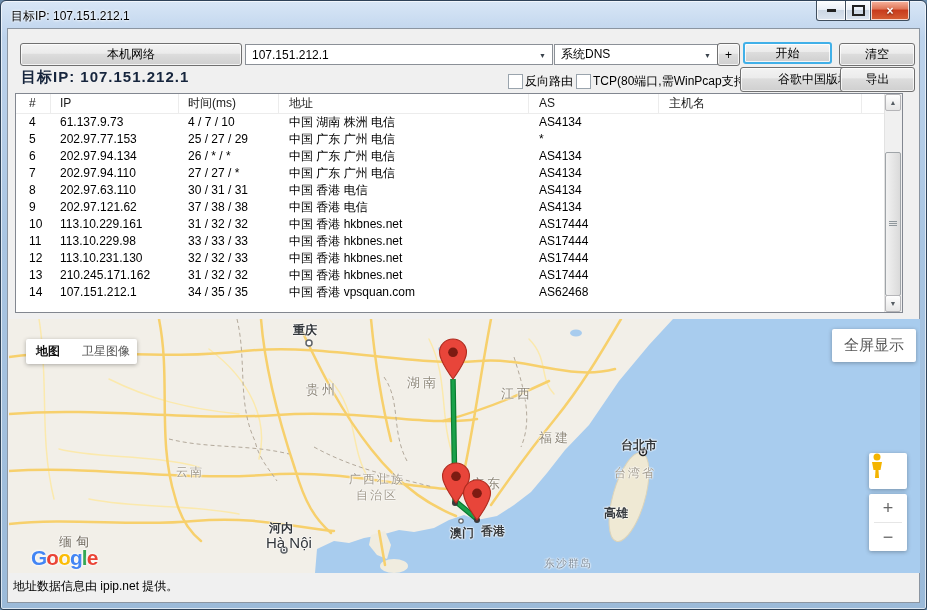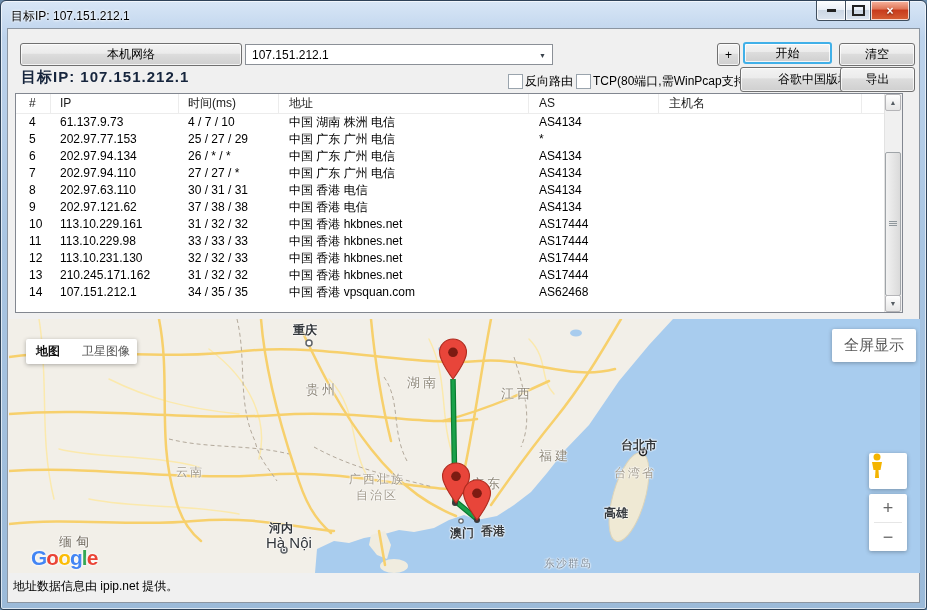--- a/index.html
+++ b/index.html
@@ -111,20 +111,24 @@
     </div>
   </div>
 
   <div class="client"></div>
 
   <div class="btn" style="left:19px;top:42px;width:220px;height:21px;">本机网络</div>
   <div class="combo" style="left:244px;top:43px;width:300px;height:19px;">
     <span>107.151.212.1</span>
     <span class="arrow">▼</span>
   </div>
+  <div class="combo" style="left:553px;top:43px;width:156px;height:19px;">
+    <span>系统DNS</span>
+    <span class="arrow">▼</span>
+  </div>
   <div class="btn" style="left:716px;top:42px;width:21px;height:21px;">+</div>
   <div class="btn btn-default" style="left:742px;top:41px;width:89px;height:22px;box-sizing:border-box;">开始</div>
   <div class="btn" style="left:838px;top:42px;width:74px;height:21px;">清空</div>
 
   <div class="target-label">目标IP: 107.151.212.1</div>
   <div class="cb" style="left:507px;top:73px;"></div>
   <span class="cb-label" style="left:524px;top:72px;">反向路由</span>
   <div class="cb" style="left:575px;top:73px;"></div>
   <span class="cb-label" style="left:592px;top:72px;">TCP(80端口,需WinPcap支持)</span>
   <div class="btn" style="left:739px;top:66px;width:94px;height:23px;padding-left:32px;">谷歌中国版地图</div>
@@ -293,21 +297,21 @@
       <circle cx="275" cy="231" r="3" fill="#fff" stroke="#5f6368" stroke-width="1.5"></circle>
       <circle cx="275" cy="231" r="1.2" fill="#5f6368"></circle>
       <circle cx="452" cy="202" r="2.2" fill="#fff" stroke="#5f6368" stroke-width="1.2"></circle>
     </svg>
 
     <div class="labels">
         <span class="mlabel city" style="left: 284px; top: 3px;">重庆</span>
         <span class="mlabel prov" style="left: 297px; top: 62px;">贵州</span>
         <span class="mlabel prov" style="left: 398px; top: 55px;">湖南</span>
         <span class="mlabel prov" style="left: 492px; top: 66px;">江西</span>
-        <span class="mlabel prov" style="left: 530px; top: 128px;">福建</span>
+        <span class="mlabel prov" style="left: 530px; top: 110px;">福建</span>
         <span class="mlabel prov-light" style="left: 167px; top: 145px;">云南</span>
         <span class="mlabel prov-light" style="left: 340px; top: 152px;">广西壮族</span>
         <span class="mlabel prov-light" style="left: 347px; top: 168px;">自治区</span>
         <span class="mlabel prov" style="left: 462px; top: 156px;">广东</span>
         <span class="mlabel city" style="left: 612px; top: 118px;">台北市</span>
         <span class="mlabel prov-light" style="left: 605px; top: 146px;">台湾省</span>
         <span class="mlabel city" style="left: 595px; top: 186px;">高雄</span>
         <span class="mlabel city" style="left: 441px; top: 206px;">澳门</span>
         <span class="mlabel city" style="left: 472px; top: 204px;">香港</span>
         <span class="mlabel sea-label" style="left: 535px; top: 237px;">东沙群岛</span>

